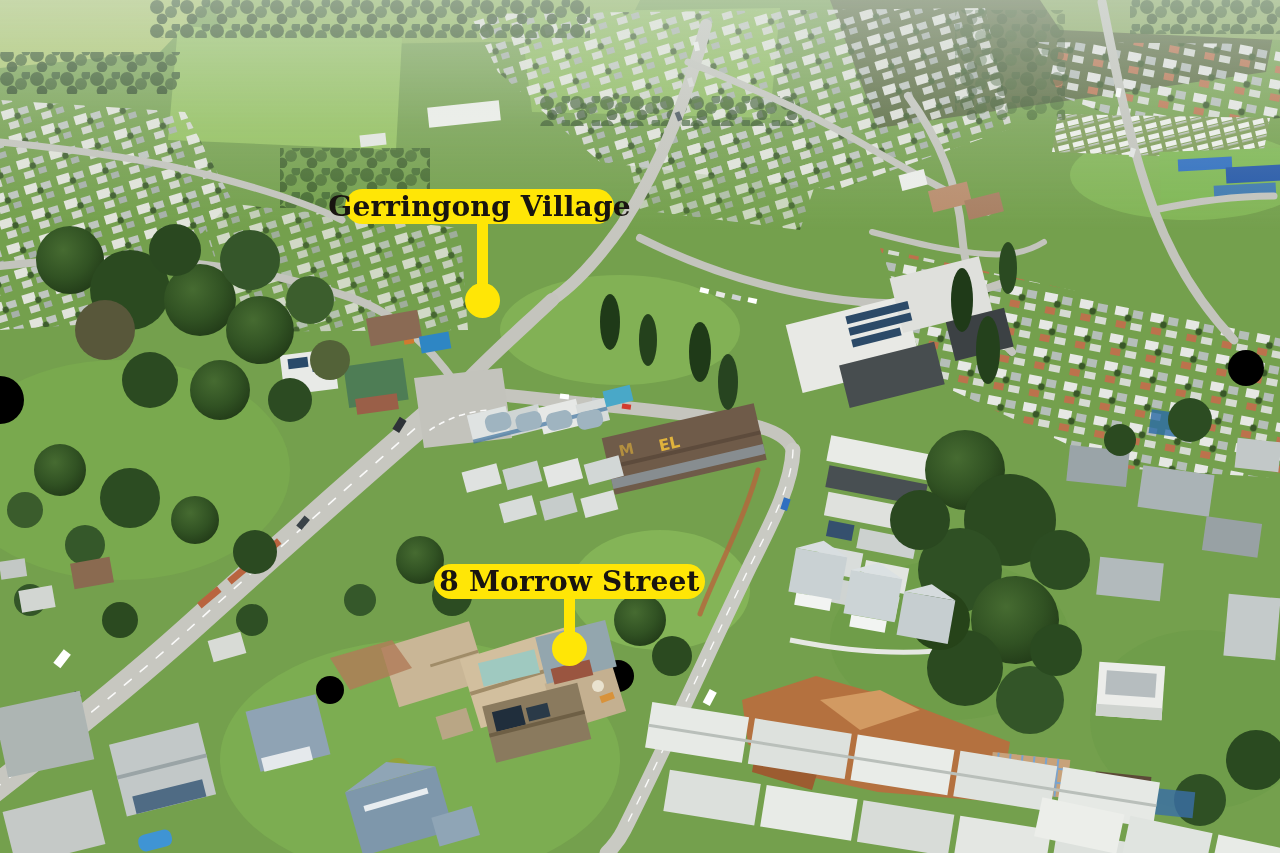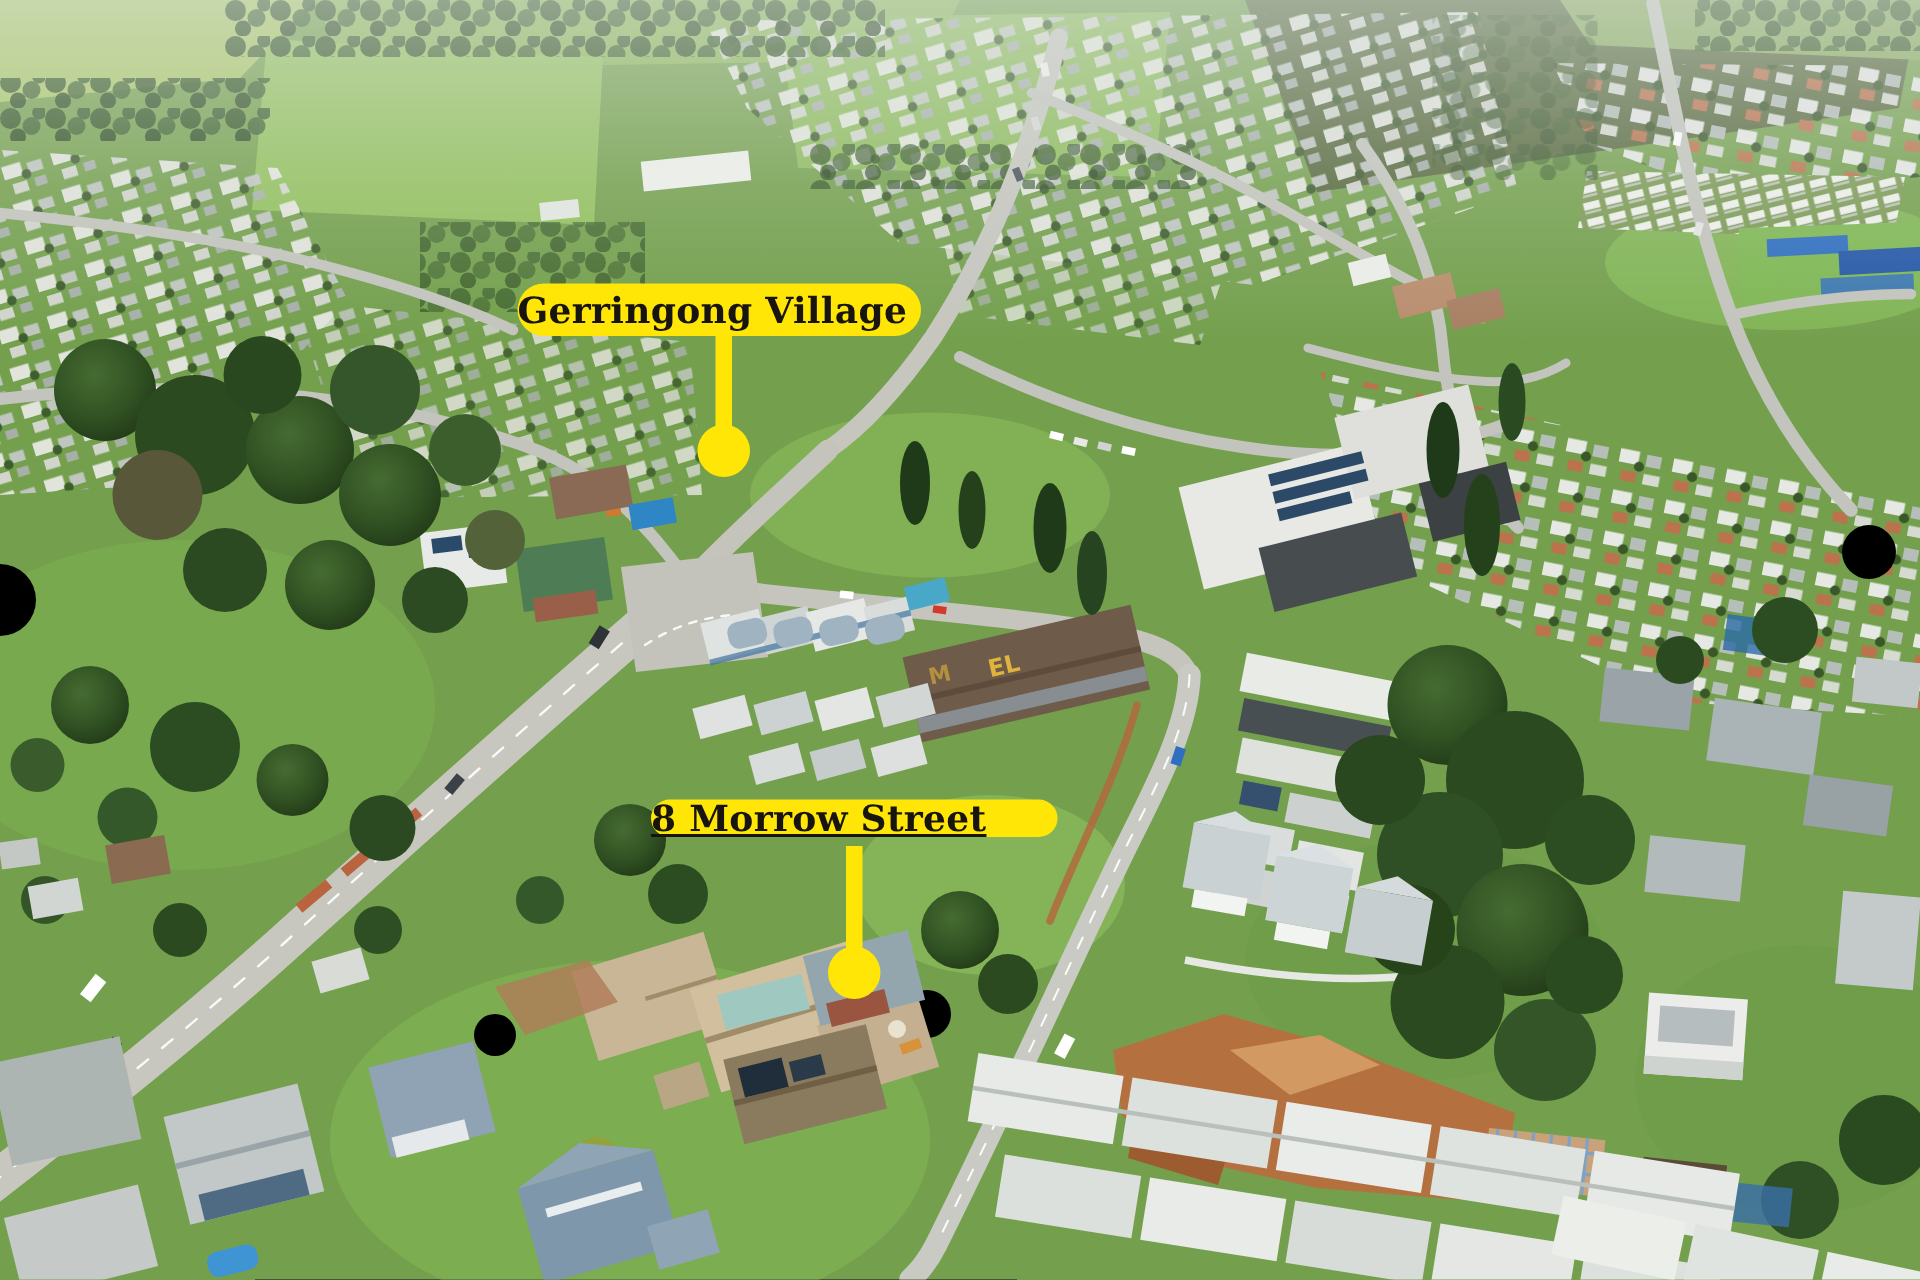--- a/index.html
+++ b/index.html
@@ -2,32 +2,32 @@
 <html><head>
 <meta charset="utf-8">
 <style>
   html,body{margin:0;padding:0;background:#222;}
   .stage{
     position:relative;width:1280px;height:853px;overflow:hidden;
     font-family:"DejaVu Serif","Liberation Serif",serif;
   }
   .stage svg{position:absolute;left:0;top:0;display:block;}
   .marker-pill{
-    position:absolute;display:flex;align-items:center;
+    position:absolute;display:flex;align-items:center;justify-content:center;
     background:var(--marker-yellow,#ffe606);border-radius:999px;
-    color:#181410;font-weight:700;font-size:24px;letter-spacing:.2px;
+    color:#181410;font-weight:700;font-size:28px;letter-spacing:.2px;
     white-space:nowrap;z-index:5;
   }
   .marker-stem{position:absolute;background:var(--marker-yellow,#ffe606);z-index:4;}
   .marker-dot{position:absolute;width:35px;height:35px;border-radius:50%;
     background:var(--marker-yellow,#ffe606);z-index:4;}
   .m1-pill{left:345px;top:189px;width:269px;height:35px;}
   .m1-stem{left:477px;top:220px;width:11px;height:82px;}
   .m1-dot{left:465px;top:283px;}
-  .m2-pill{left:434px;top:533px;width:271px;height:25px;text-decoration:underline;}
+  .m2-pill{left:434px;top:564px;width:271px;height:35px;}
   .m2-stem{left:564px;top:564px;width:11px;height:86px;}
   .m2-dot{left:552px;top:631px;}
 </style>
 </head>
 <body>
 
 <div class="stage" style="--marker-yellow:#ffe606">
 
 <svg width="1280" height="853" viewBox="0 0 1280 853" aria-hidden="true">
   <defs>

